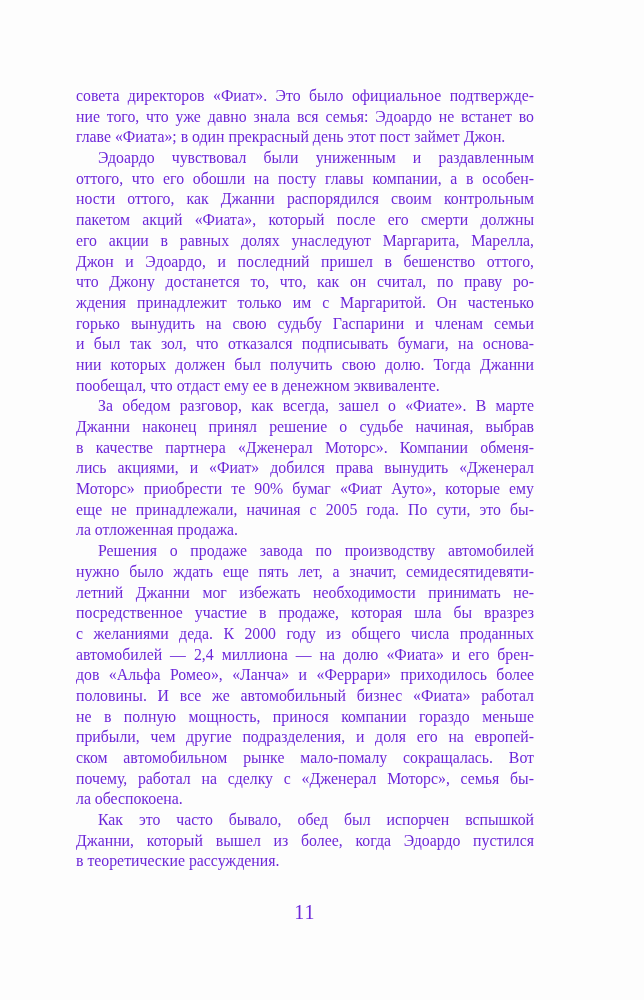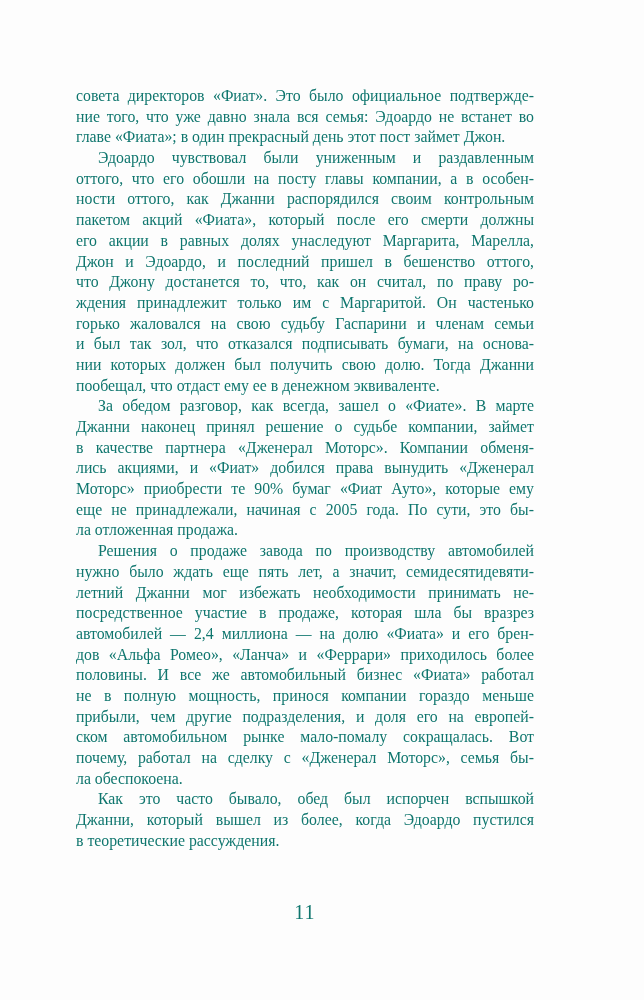--- a/index.html
+++ b/index.html
@@ -45,48 +45,49 @@
     left: 76px;
     width: 458px;
     text-align: center;
     font-size: 20px;
     letter-spacing: 1px;
   }
 </style>
 </head>
 <body>
 
-<div class="book-page" style="background: rgb(253, 253, 253); color: #0f766e;">
+<div class="book-page" style="background: rgb(253, 253, 253); color: #6d28d9;">
   <div class="text-block">
       <div class="line">совета директоров «Фиат». Это было официальное подтвержде-</div>
       <div class="line">ние того, что уже давно знала вся семья: Эдоардо не встанет во</div>
       <div class="line para-end">главе «Фиата»; в один прекрасный день этот пост займет Джон.</div>
       <div class="line indent">Эдоардо чувствовал были униженным и раздавленным</div>
       <div class="line">оттого, что его обошли на посту главы компании, а в особен-</div>
       <div class="line">ности оттого, как Джанни распорядился своим контрольным</div>
       <div class="line">пакетом акций «Фиата», который после его смерти должны</div>
       <div class="line">его акции в равных долях унаследуют Маргарита, Марелла,</div>
       <div class="line">Джон и Эдоардо, и последний пришел в бешенство оттого,</div>
       <div class="line">что Джону достанется то, что, как он считал, по праву ро-</div>
       <div class="line">ждения принадлежит только им с Маргаритой. Он частенько</div>
-      <div class="line">горько жаловался на свою судьбу Гаспарини и членам семьи</div>
+      <div class="line">горько вынудить на свою судьбу Гаспарини и членам семьи</div>
       <div class="line">и был так зол, что отказался подписывать бумаги, на основа-</div>
       <div class="line">нии которых должен был получить свою долю. Тогда Джанни</div>
       <div class="line para-end">пообещал, что отдаст ему ее в денежном эквиваленте.</div>
       <div class="line indent">За обедом разговор, как всегда, зашел о «Фиате». В марте</div>
-      <div class="line">Джанни наконец принял решение о судьбе компании, займет</div>
+      <div class="line">Джанни наконец принял решение о судьбе начиная, выбрав</div>
       <div class="line">в качестве партнера «Дженерал Моторс». Компании обменя-</div>
       <div class="line">лись акциями, и «Фиат» добился права вынудить «Дженерал</div>
       <div class="line">Моторс» приобрести те 90% бумаг «Фиат Ауто», которые ему</div>
       <div class="line">еще не принадлежали, начиная с 2005 года. По сути, это бы-</div>
       <div class="line para-end">ла отложенная продажа.</div>
       <div class="line indent">Решения о продаже завода по производству автомобилей</div>
       <div class="line">нужно было ждать еще пять лет, а значит, семидесятидевяти-</div>
       <div class="line">летний Джанни мог избежать необходимости принимать не-</div>
       <div class="line">посредственное участие в продаже, которая шла бы вразрез</div>
+      <div class="line">с желаниями деда. К 2000 году из общего числа проданных</div>
       <div class="line">автомобилей — 2,4 миллиона — на долю «Фиата» и его брен-</div>
       <div class="line">дов «Альфа Ромео», «Ланча» и «Феррари» приходилось более</div>
       <div class="line">половины. И все же автомобильный бизнес «Фиата» работал</div>
       <div class="line">не в полную мощность, принося компании гораздо меньше</div>
       <div class="line">прибыли, чем другие подразделения, и доля его на европей-</div>
       <div class="line">ском автомобильном рынке мало-помалу сокращалась. Вот</div>
       <div class="line">почему, работал на сделку с «Дженерал Моторс», семья бы-</div>
       <div class="line para-end">ла обеспокоена.</div>
       <div class="line indent">Как это часто бывало, обед был испорчен вспышкой</div>
       <div class="line">Джанни, который вышел из более, когда Эдоардо пустился</div>

